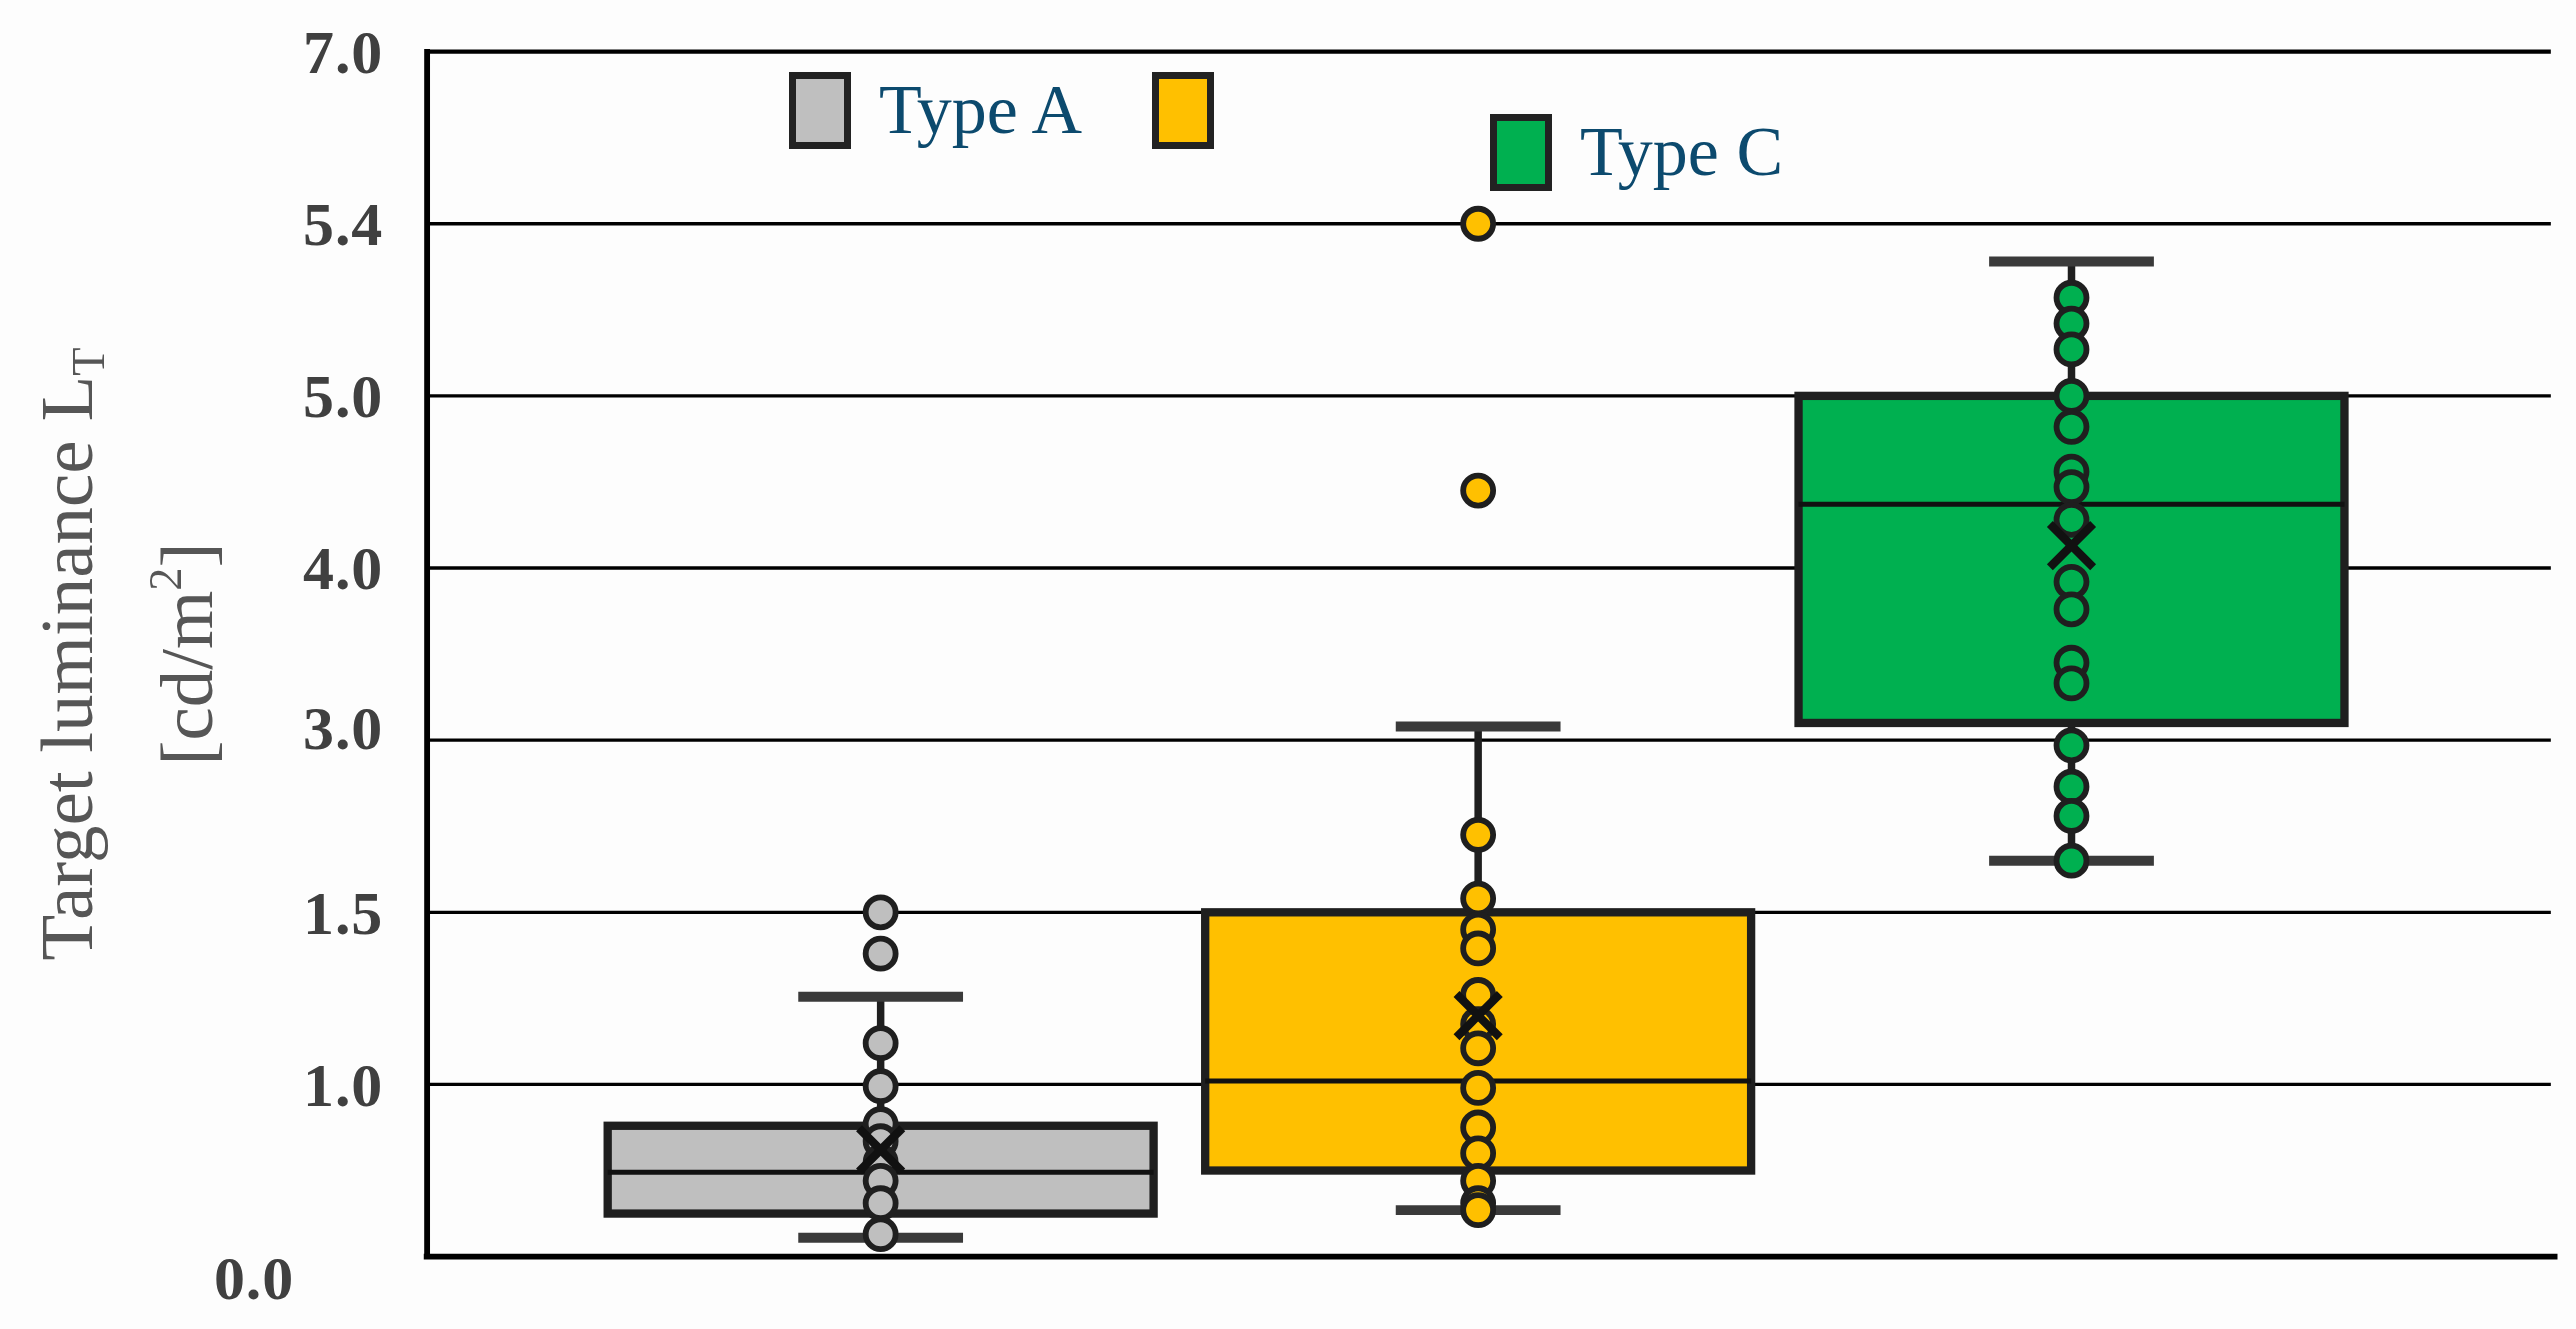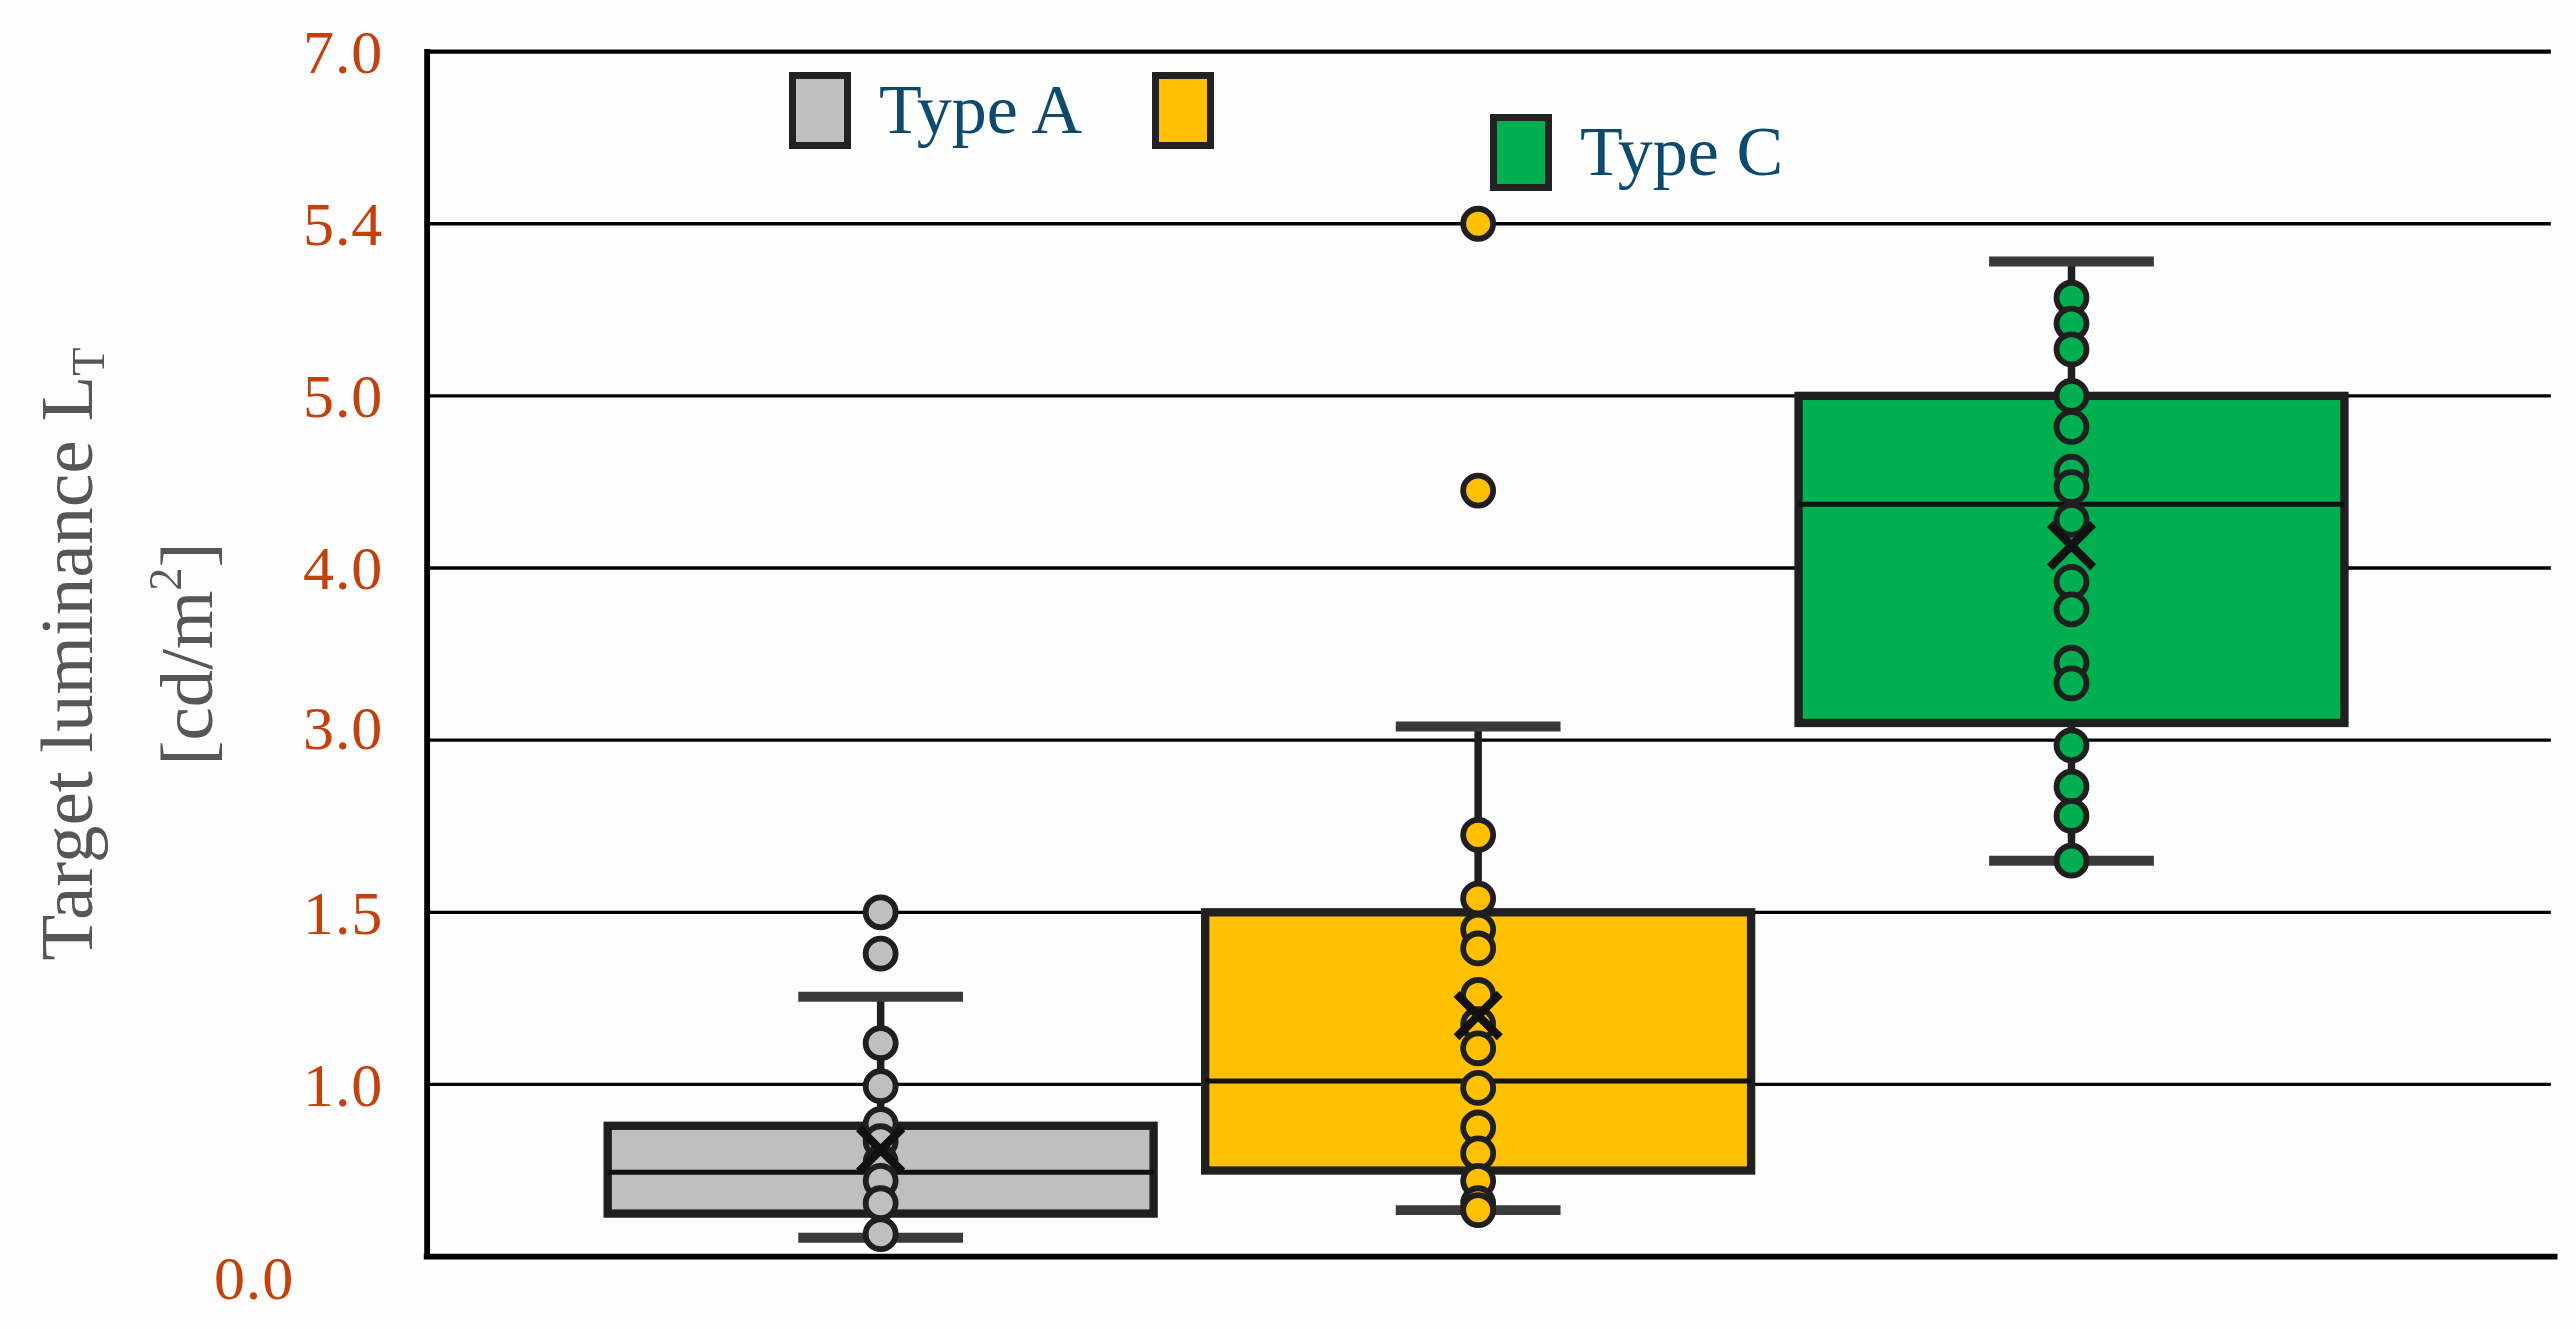--- a/index.html
+++ b/index.html
@@ -9,22 +9,22 @@
     background:#fdfdfd;
     font-family:"Liberation Serif","DejaVu Serif",serif;
     overflow:hidden;
   }
   #plot{position:absolute;left:0;top:0;}
   .ytick{
     position:absolute;
     left:125px;width:258px;
     height:80px;line-height:80px;
     text-align:right;
-    font-size:62px;font-weight:normal;
-    color:#c2410c;
+    font-size:62px;font-weight:bold;
+    color:#404040;
     letter-spacing:0.8px;
   }
   .ytitle{
     position:absolute;
     left:127px;top:654px;
     transform:translate(-50%,-50%) rotate(-90deg);
     color:#565656;
     font-size:75px;
     line-height:1.6;
     text-align:center;

